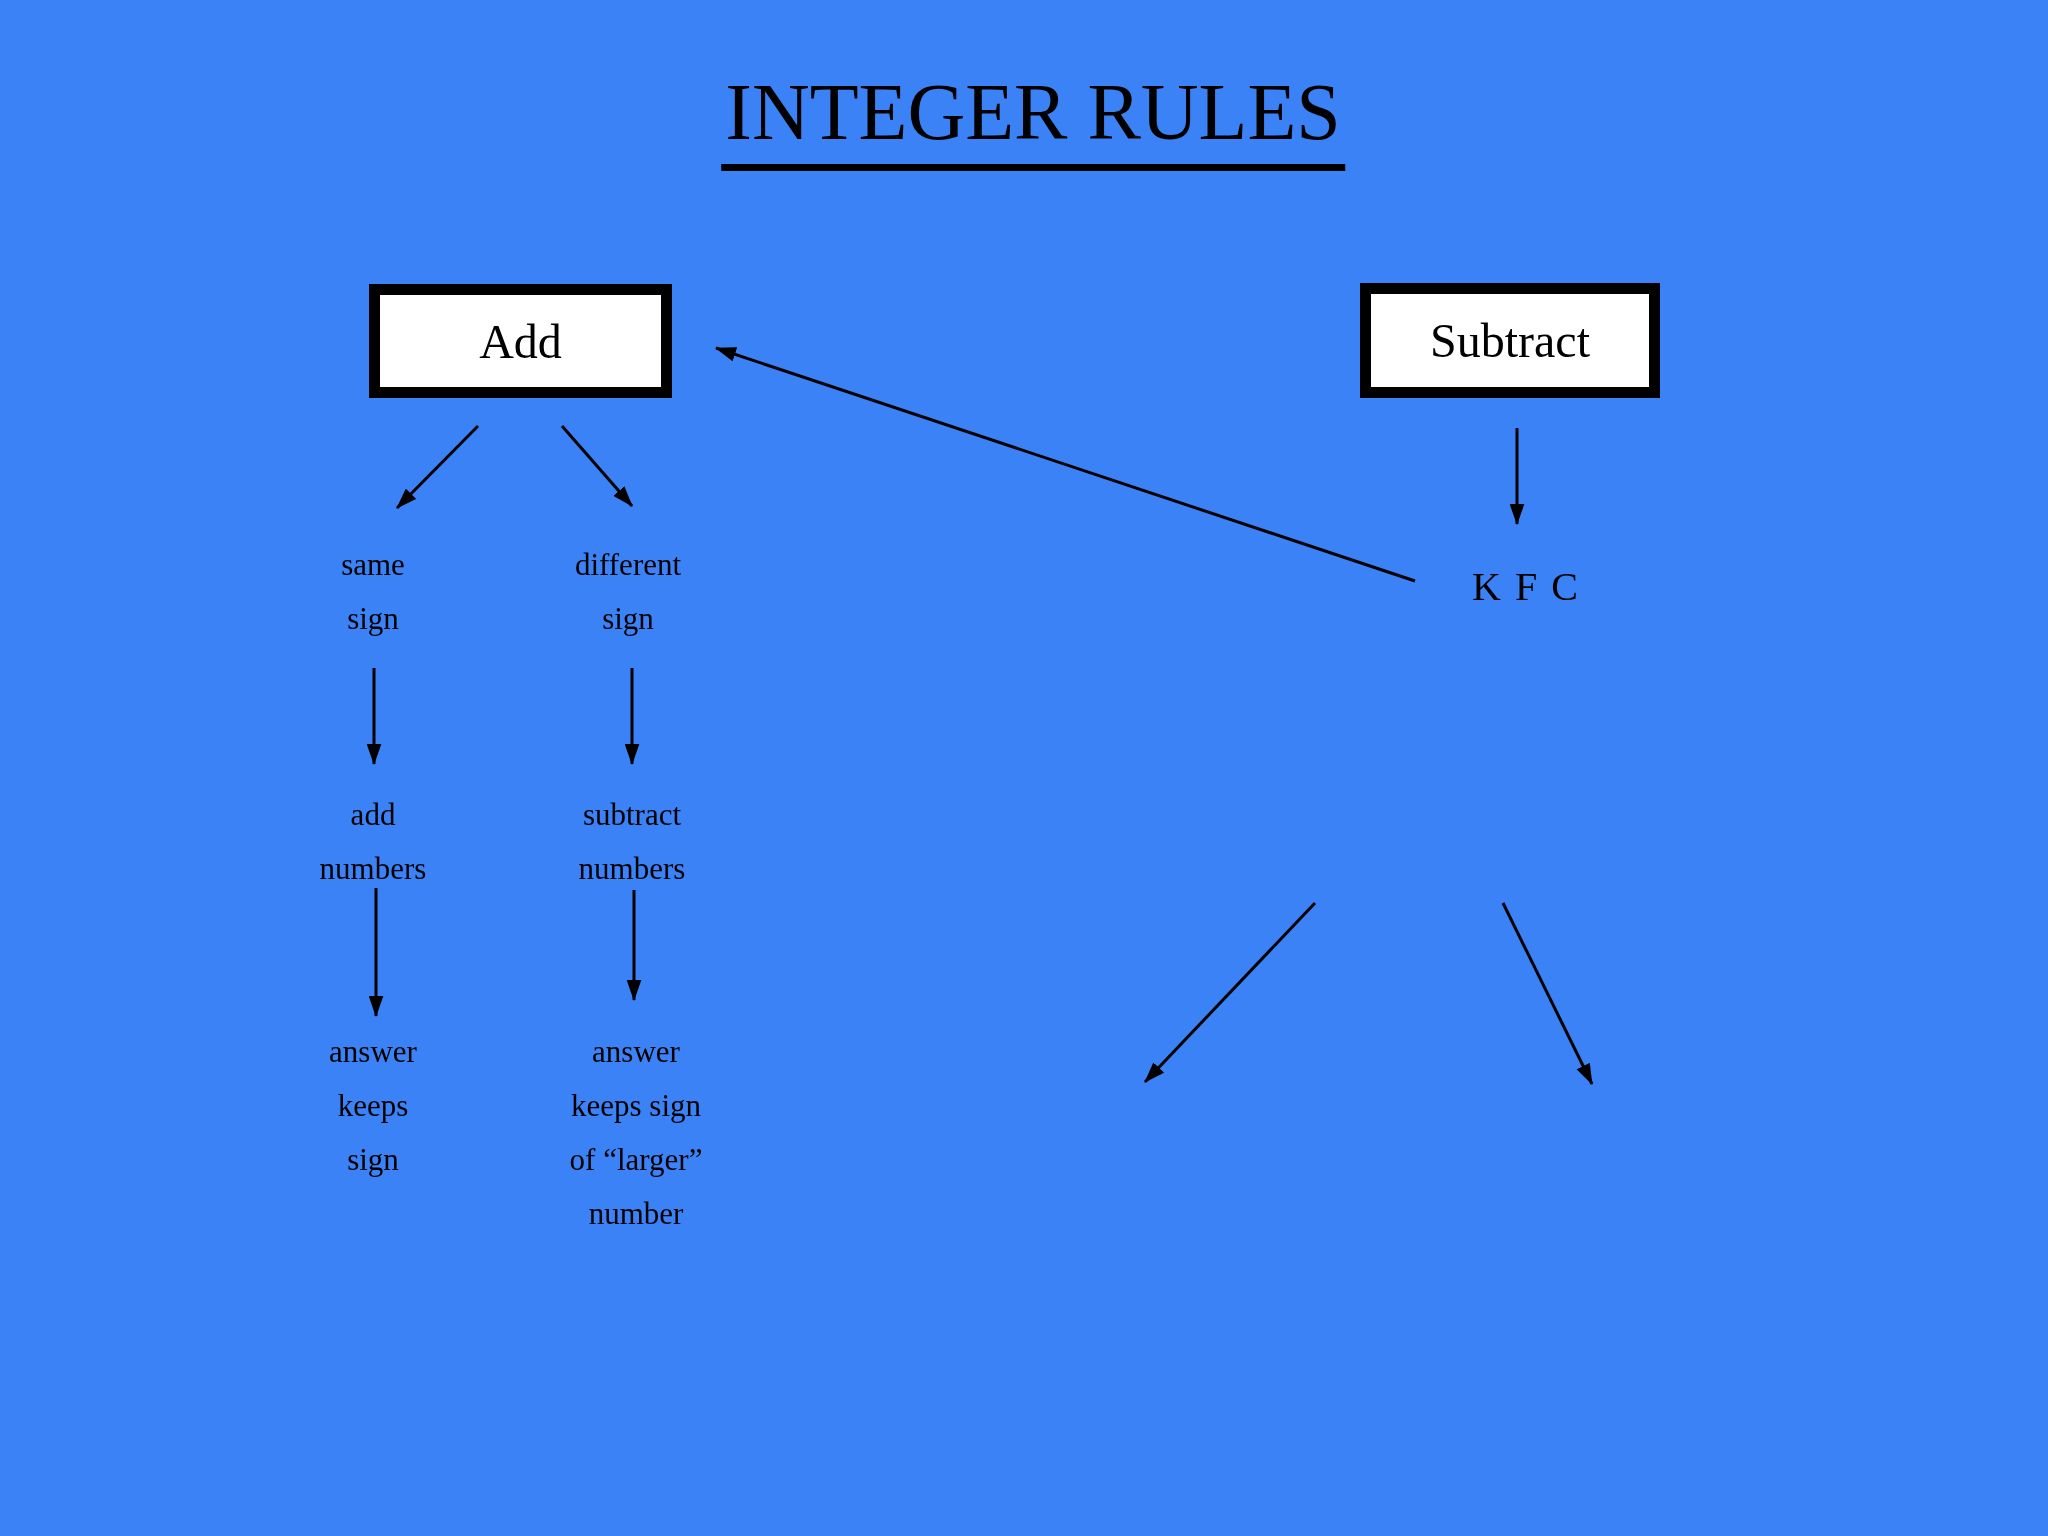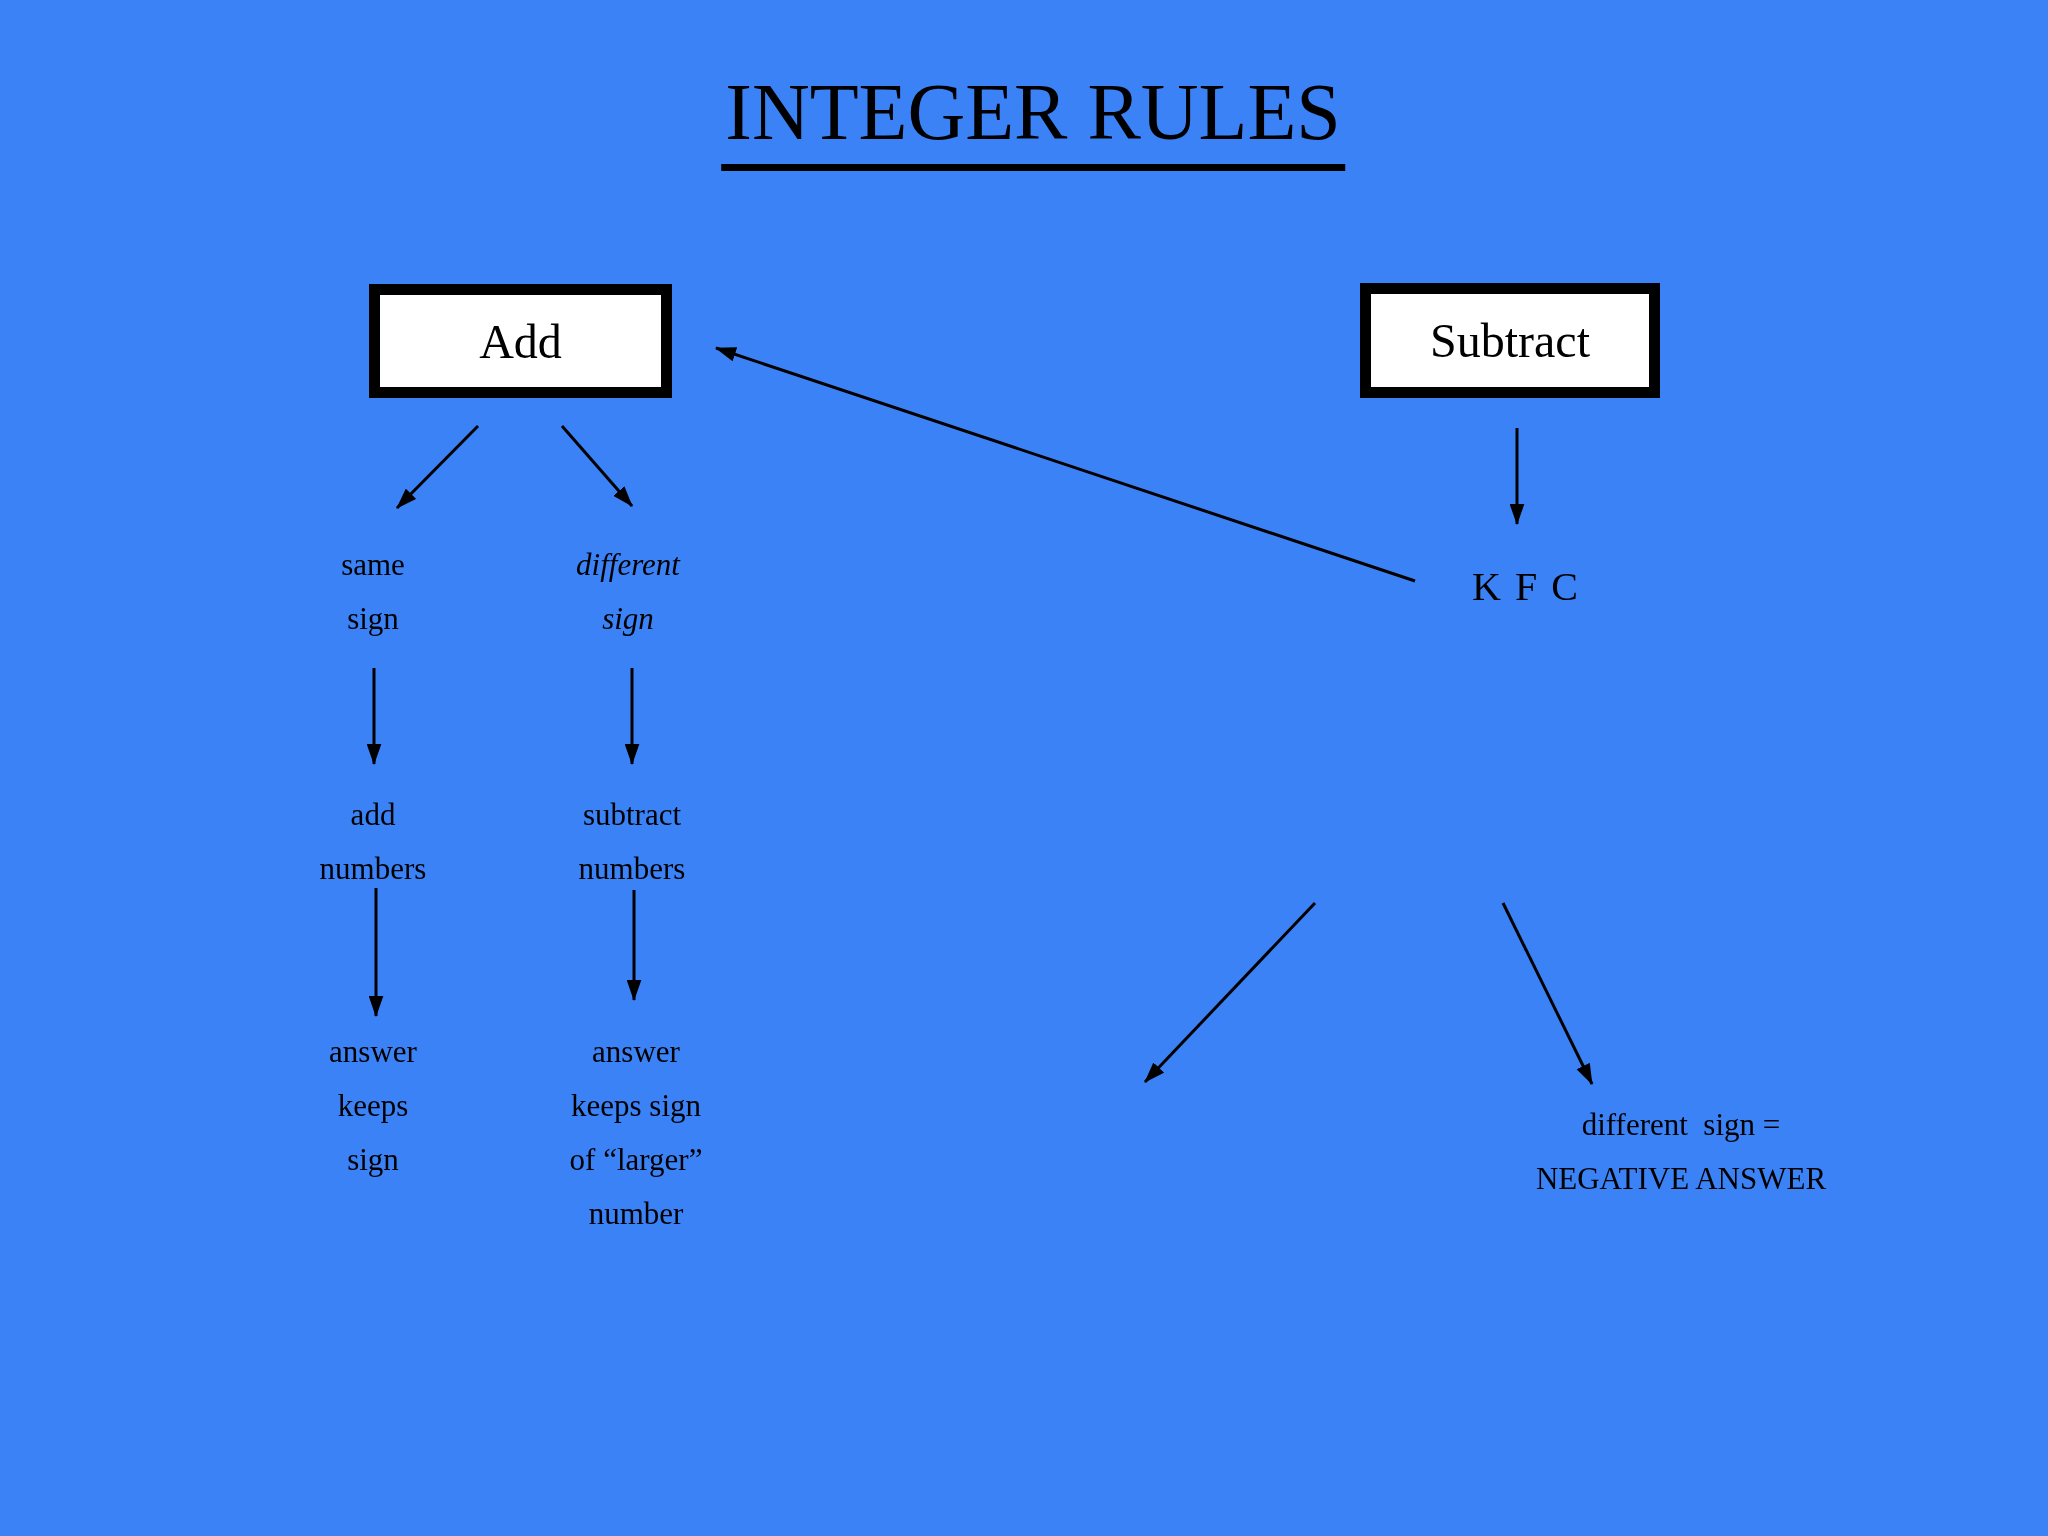--- a/index.html
+++ b/index.html
@@ -43,21 +43,21 @@
   .box-multiply-divide { left: 1207px; top: 762px; width: 405px; height: 113px; }
   .label {
     position: absolute;
     transform: translateX(-50%);
     text-align: center;
     font-size: 31px;
     line-height: 54px;
     white-space: pre-wrap;
   }
   .lbl-same-sign { left: 373px; top: 538px; }
-  .lbl-different-sign { left: 628px; top: 538px; font-style: italic; }
+  .lbl-different-sign { left: 628px; top: 538px; }
   .lbl-add-numbers { left: 373px; top: 788px; }
   .lbl-subtract-numbers { left: 632px; top: 788px; }
   .lbl-answer-keeps-sign { left: 373px; top: 1025px; }
   .lbl-answer-keeps-sign-larger { left: 636px; top: 1025px; }
   .lbl-kfc { left: 1526px; top: 560px; font-size: 40px; letter-spacing: 2px; }
   .lbl-same-sign-positive { left: 1088px; top: 1098px; }
   .lbl-different-sign-negative { left: 1681px; top: 1098px; }
   #arrows {
     position: absolute;
     left: 0;
@@ -97,22 +97,20 @@
   <div class="label lbl-subtract-numbers">subtract
 numbers</div>
   <div class="label lbl-answer-keeps-sign">answer
 keeps
 sign</div>
   <div class="label lbl-answer-keeps-sign-larger">answer
 keeps sign
 of “larger”
 number</div>
   <div class="label lbl-kfc">K F C</div>
-  <div class="label lbl-different-sign-negative">different  sign =
-NEGATIVE ANSWER</div>
 
   <svg id="arrows" viewBox="0 0 2048 1536" xmlns="http://www.w3.org/2000/svg">
     <defs>
       <marker id="ah" viewBox="0 0 10 7" refX="9.5" refY="3.5" markerWidth="7" markerHeight="5" orient="auto-start-reverse">
         <path d="M0,0 L10,3.5 L0,7 Z" fill="#000000"></path>
       </marker>
     </defs>
     <line x1="478" y1="426" x2="397" y2="508" marker-end="url(#ah)"></line>
     <line x1="562" y1="426" x2="632" y2="506" marker-end="url(#ah)"></line>
     <line x1="374" y1="668" x2="374" y2="764" marker-end="url(#ah)"></line>

